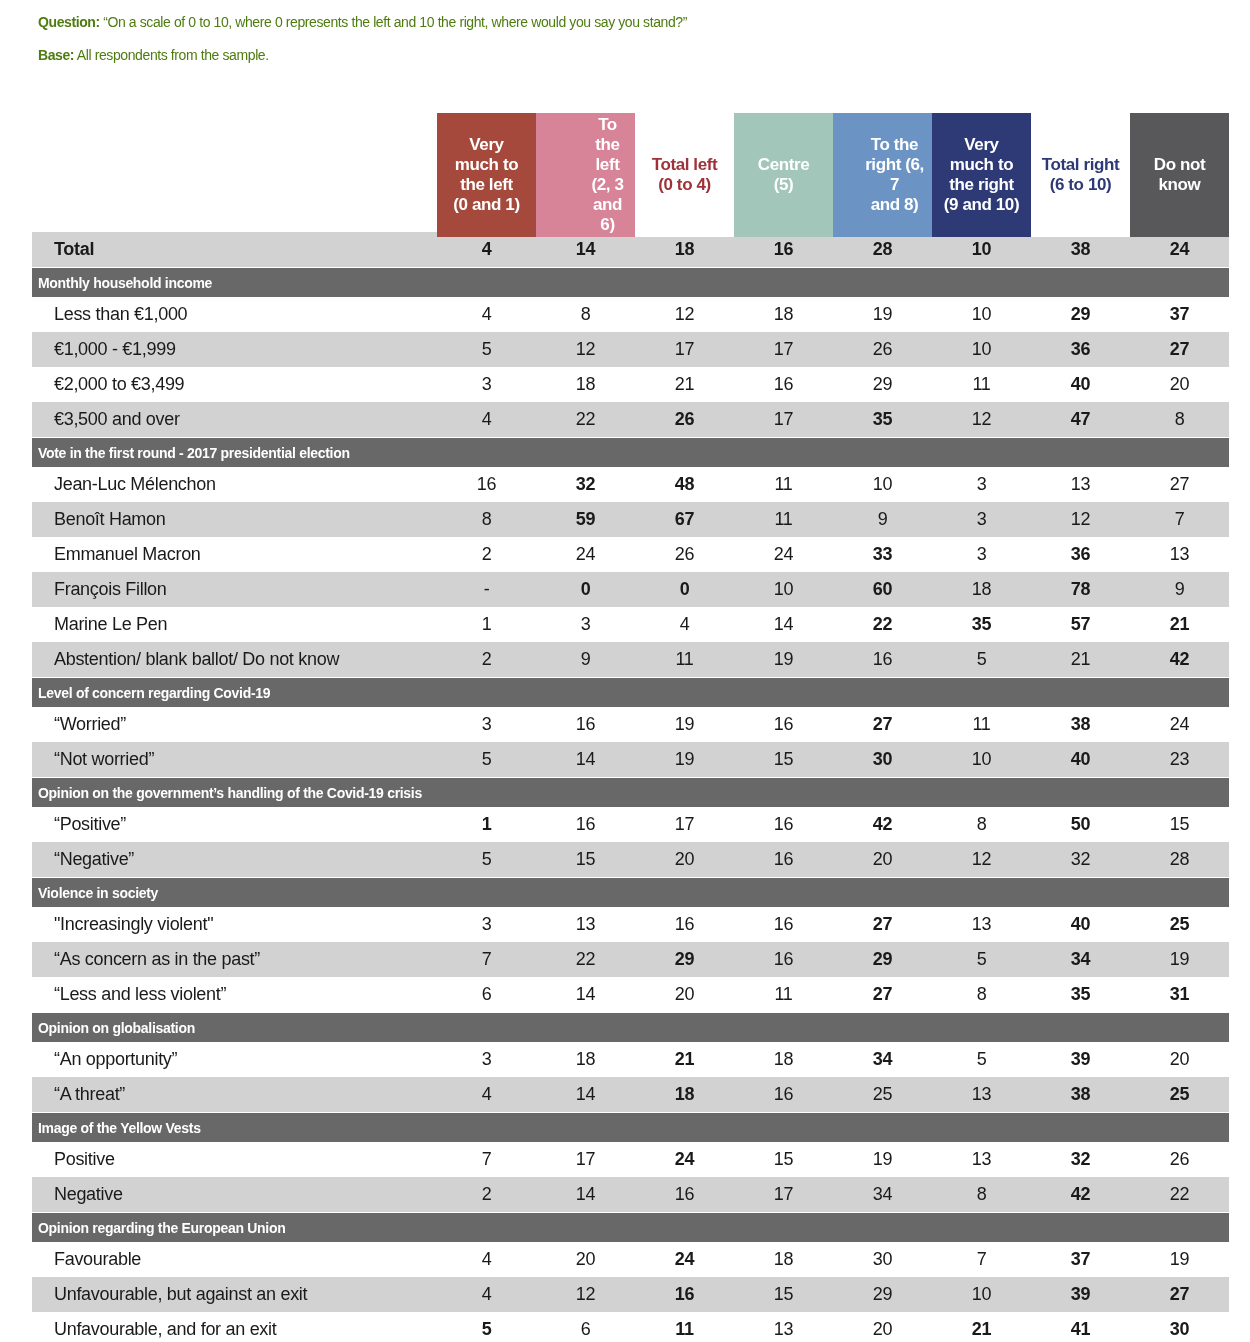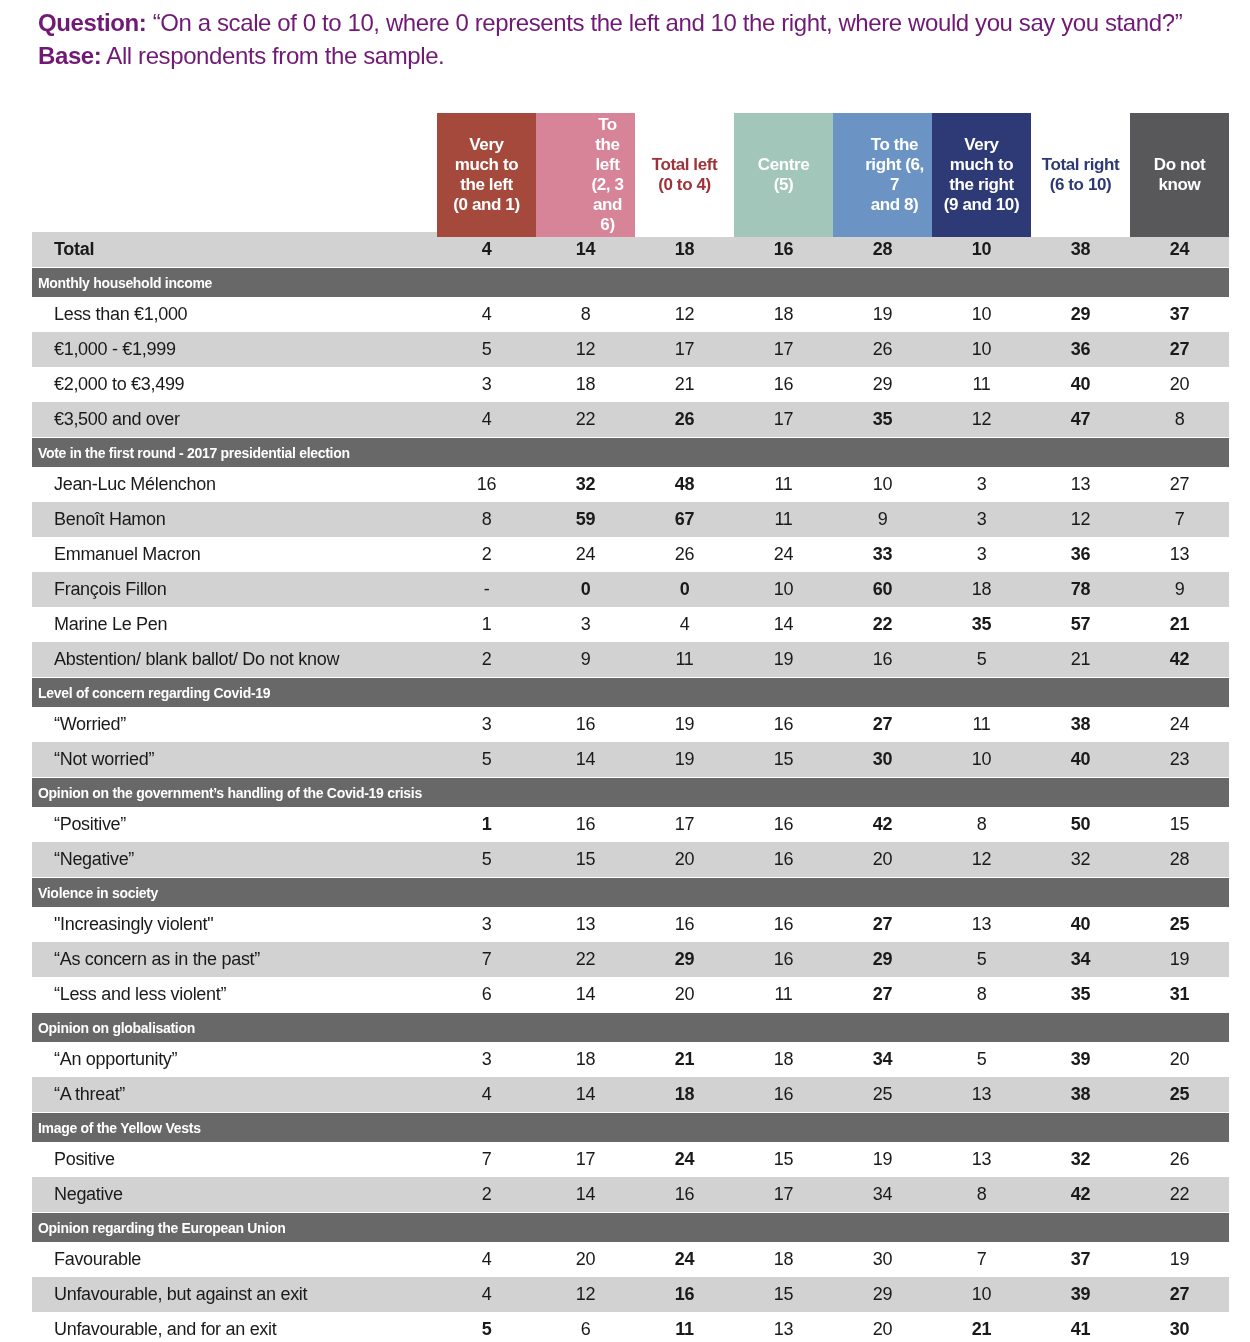--- a/index.html
+++ b/index.html
@@ -9,24 +9,24 @@
     height: 1342px;
     position: relative;
     font-family: "Liberation Sans", sans-serif;
     color: #1a1a1a;
     overflow: hidden;
   }
   .intro {
     position: absolute;
     left: 38px;
     top: 6px;
-    font-size: 24px;
+    font-size: 14px;
     line-height: 33px;
     letter-spacing: -0.4px;
-    color: #701a75;
+    color: #4d7c0f;
   }
   .intro .b { font-weight: bold; }
   .table {
     position: absolute;
     left: 32px;
     top: 113px;
     width: 1197px;
   }
   .row {
     display: grid;

